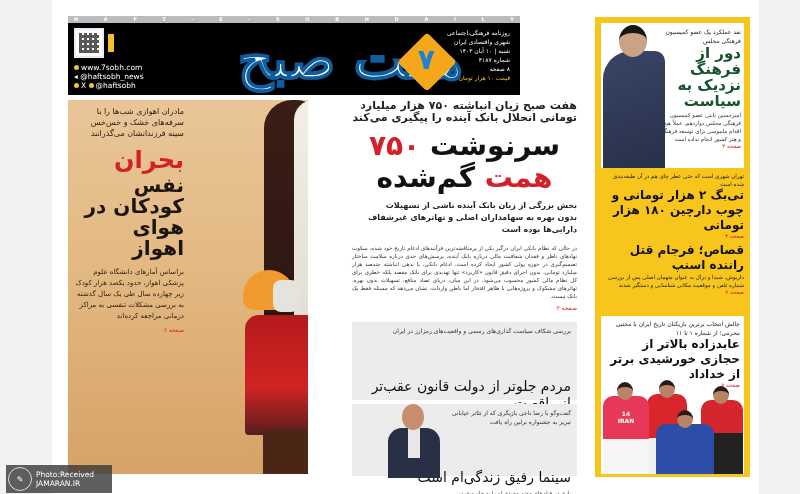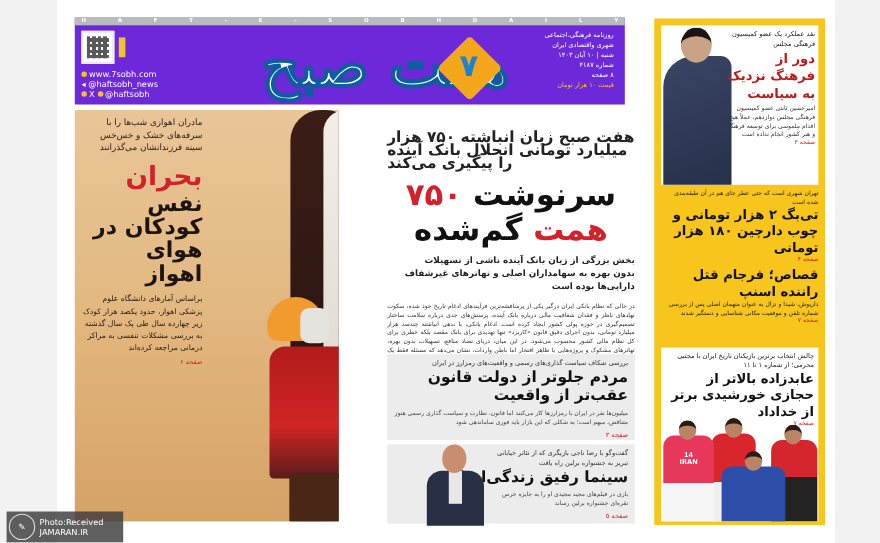--- a/index.html
+++ b/index.html
@@ -1,21 +1,21 @@
 <!DOCTYPE html>
 <html><head>
 <meta charset="utf-8">
 <style>
   * { box-sizing: border-box; margin: 0; padding: 0; }
   body { width: 800px; height: 494px; overflow: hidden; background: #f2f2f2; font-family: "DejaVu Sans", sans-serif; position: relative; }
   .page { position: absolute; left: 52px; top: 0; width: 707px; height: 494px; background: #ffffff; }
   .rtl { direction: rtl; }
 
   
-  .masthead { position: absolute; left: 68px; top: 16px; width: 500px; height: 79px; background: #6d28d9; }
+  .masthead { position: absolute; left: 68px; top: 16px; width: 452px; height: 79px; background: #000000; }
   .masthead-strip { position: absolute; left: 0; top: 0; width: 100%; height: 7px; background: #b9bcbf; display: flex; justify-content: space-between; padding: 0 6px; font-size: 5px; color: #fff; line-height: 7px; font-weight: bold; }
   .qr { position: absolute; left: 6px; top: 12px; width: 30px; height: 30px; background: #fff; border: 2px solid #e9edf1; }
   .qr::before { content: ""; position: absolute; inset: 3px; background:
       repeating-linear-gradient(90deg, #222 0 3px, transparent 3px 5px),
       repeating-linear-gradient(0deg, #222 0 3px, transparent 3px 5px); opacity: .75; }
   .qr-tag { position: absolute; left: 40px; top: 18px; width: 6px; height: 18px; background: #f2c12e; }
   .social { position: absolute; left: 6px; top: 47px; font-size: 7.5px; color: #fff; line-height: 9px; }
   .social .dot { display: inline-block; width: 5px; height: 5px; border-radius: 50%; background: #f2c12e; margin-right: 2px; }
   .logo { position: absolute; left: 110px; top: 7px; width: 300px; height: 72px; }
   .logo-text { position: absolute; left: 60px; top: 4px; font-size: 54px; font-weight: bold; color: #fff; font-family: "DejaVu Serif", serif; letter-spacing: -2px; -webkit-text-stroke: 2px #0e5d9e; }
@@ -36,46 +36,46 @@
   .kicker { font-size: 8px; line-height: 11px; color: #2c2014; }
   .h-red { font-size: 24px; font-weight: bold; color: #d3202a; line-height: 30px; margin-top: 6px; }
   .h-black { font-size: 20px; font-weight: bold; color: #1c1410; line-height: 21px; }
   .body-sm { font-size: 7px; line-height: 11px; color: #2c2014; margin-top: 8px; }
   .page-ref { font-size: 6px; color: #d3202a; margin-top: 4px; }
   .watermark { position: absolute; left: 6px; top: 465px; width: 106px; height: 28px; background: rgba(60,60,60,0.82); display: flex; align-items: center; color: #fff; font-size: 7.5px; line-height: 9px; padding-left: 2px; }
   .wm-logo { width: 24px; height: 24px; border-radius: 50%; border: 1px solid #ddd; margin-right: 4px; font-size: 8px; display: flex; align-items: center; justify-content: center; }
 
   
   .center { position: absolute; left: 352px; top: 100px; width: 225px; }
-  .lead-kicker { text-align: left; font-size: 14px; line-height: 12px; color: #222; font-weight: bold; margin-top: 19px; }
+  .lead-kicker { text-align: right; font-size: 11px; line-height: 12px; color: #222; font-weight: bold; margin-top: 0; }
   .lead-head { text-align: center; direction: rtl; font-weight: bold; line-height: 32px; margin-top: 6px; }
   .lead-head .l1 { font-size: 28px; }
   .lead-head .black { color: #111; }
   .lead-head .red { color: #d3202a; }
   .lead-sub { text-align: right; direction: rtl; font-size: 8px; line-height: 12px; font-weight: bold; color: #222; margin-top: 6px; margin-left: 12px; }
   .lead-body { text-align: justify; direction: rtl; font-size: 5.5px; line-height: 8px; color: #333; margin-top: 8px; }
   .box { position: absolute; left: 352px; width: 225px; background: #ececec; direction: rtl; text-align: right; padding: 4px 6px; }
   .box1 { top: 322px; height: 78px; }
   .box2 { top: 404px; height: 72px; }
   .box .kick { font-size: 6px; color: #333; line-height: 9px; }
-  .box .head { font-size: 14px; font-weight: bold; line-height: 17px; color: #111; }
+  .box .head { font-size: 14px; font-weight: normal; line-height: 17px; color: #111; margin-top: 43px; }
   .box .text { font-size: 5.5px; color: #444; line-height: 8px; margin-top: 3px; }
   .man { position: absolute; left: 386px; top: 402px; width: 56px; height: 76px; }
   .man .head-c { position: absolute; left: 16px; top: 2px; width: 22px; height: 26px; background: #c98d6f; border-radius: 50%; }
   .man .suit { position: absolute; left: 2px; top: 26px; width: 52px; height: 50px; background: #283046; border-radius: 14px 14px 0 0; }
   .man .shirt { position: absolute; left: 22px; top: 26px; width: 12px; height: 30px; background: #e8e6e6; }
 
   
   .right { position: absolute; left: 595px; top: 17px; width: 155px; height: 460px; background: #f7c51c; border: 3px solid #f7c51c; }
   .r-top { position: absolute; left: 3px; top: 3px; width: 143px; height: 145px; background: #fff; overflow: hidden; }
   .r-man-suit { position: absolute; left: 2px; top: 28px; width: 62px; height: 120px; background: linear-gradient(160deg,#3a4566,#263049); border-radius: 28px 10px 0 0; }
   .r-man-head { position: absolute; left: 18px; top: 2px; width: 28px; height: 32px; background: #caa285; border-radius: 50%; border-top: 8px solid #1b1512; }
   .r-top-text { position: absolute; right: 3px; top: 4px; width: 80px; text-align: right; direction: rtl; }
   .r-kick { font-size: 6px; line-height: 9px; color: #222; }
-  .r-head { font-size: 12px; font-weight: bold; line-height: 16px; color: #b91c1c; }
+  .r-head { font-size: 15px; font-weight: bold; line-height: 16px; color: #14532d; }
   .r-body { font-size: 5.5px; line-height: 8px; color: #333; margin-top: 2px; }
   .r-ref { font-size: 5.5px; color: #d3202a; }
   .r-mid { position: absolute; left: 3px; top: 152px; width: 143px; text-align: right; direction: rtl; }
   .r-mid .head { font-size: 12px; font-weight: bold; line-height: 15px; color: #111; }
   .r-mid .kick { font-size: 5.5px; line-height: 8px; color: #222; }
   .r-bottom { position: absolute; left: 3px; top: 296px; width: 143px; height: 158px; background: #fff; overflow: hidden; }
   .r-bottom-text { direction: rtl; text-align: right; padding: 3px 4px 0; }
   .r-bottom .head { font-size: 12px; font-weight: bold; line-height: 15px; color: #111; }
   .player { position: absolute; border-radius: 10px 10px 0 0; }
   .p1 { left: 2px; top: 80px; width: 46px; height: 78px; background: linear-gradient(180deg,#e8385a 0 55%,#f5f5f5 55%); }

